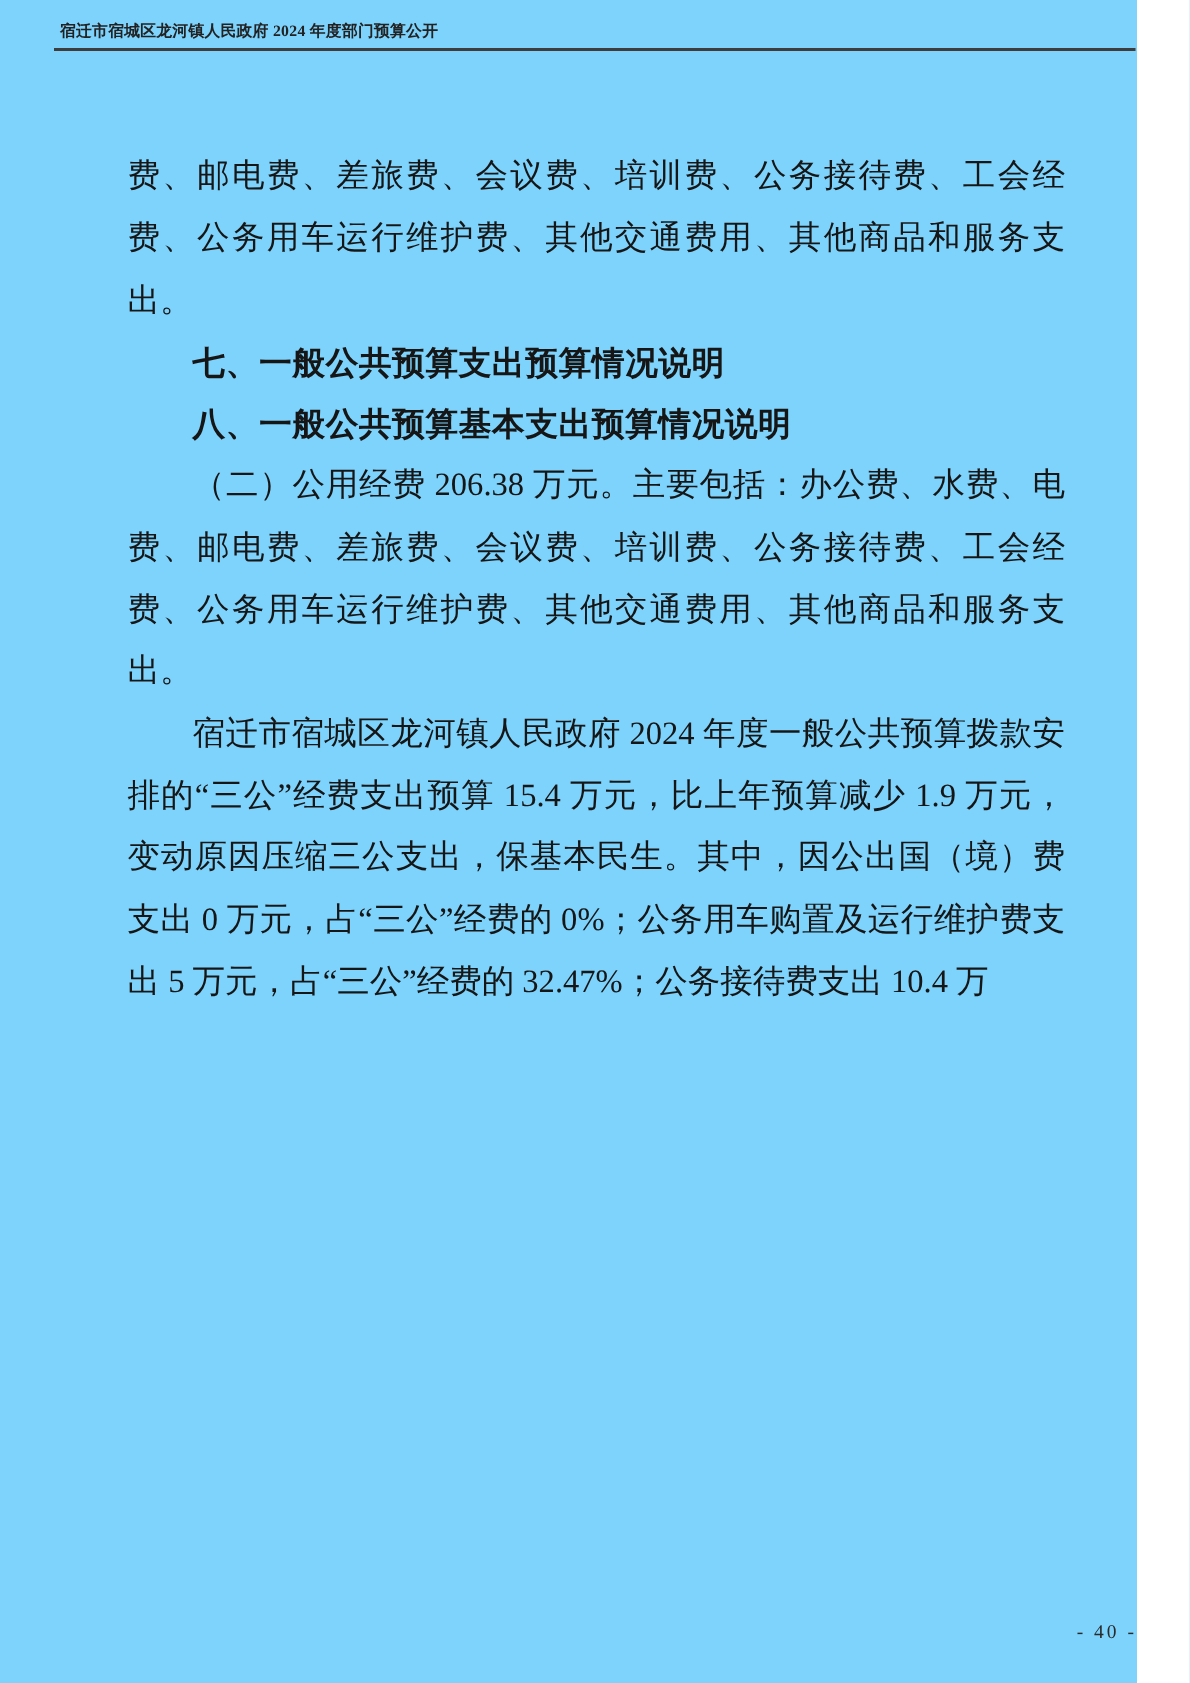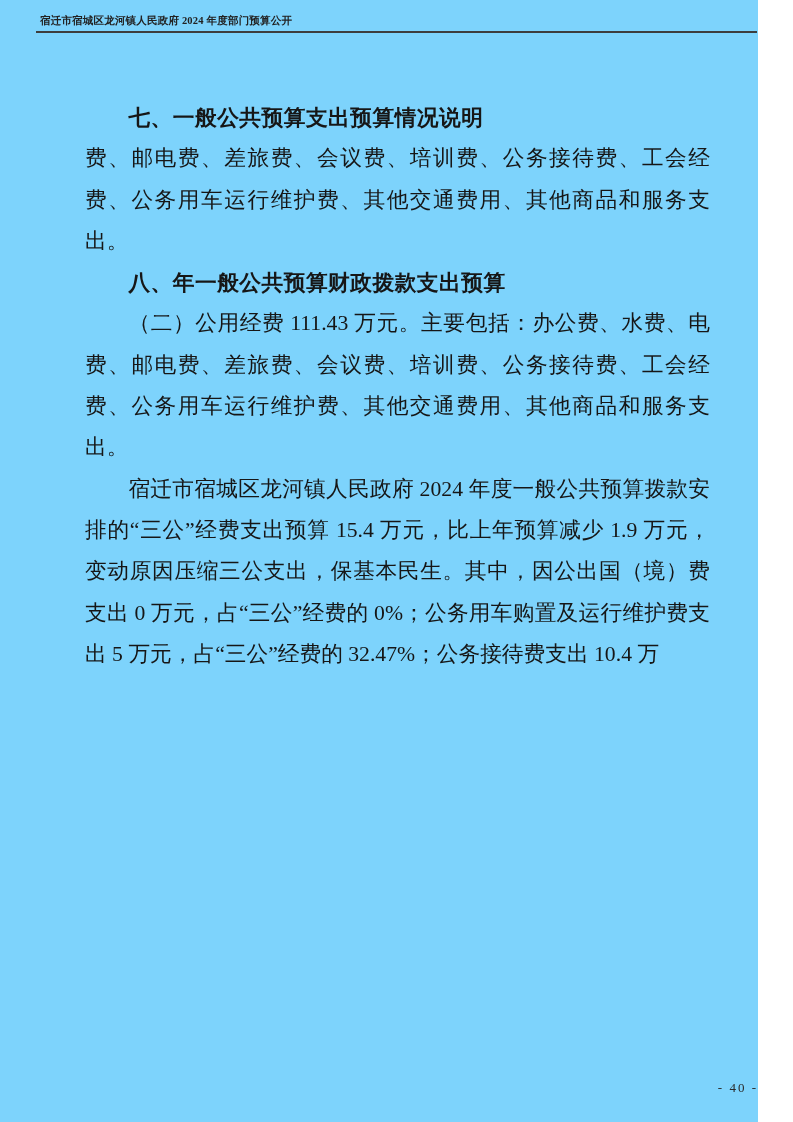--- a/index.html
+++ b/index.html
@@ -73,24 +73,24 @@
 </head>
 <body>
 
 <div class="page">
 
   <div class="header">
     <span class="header-title">宿迁市宿城区龙河镇人民政府 2024 年度部门预算公开</span>
   </div>
 
   <div class="doc-body">
+    <p class="para no-indent">费、邮电费、差旅费、会议费、培训费、公务接待费、工会经费、公务用车运行维护费、其他交通费用、其他商品和服务支出。</p>
     <p class="para heading">七、一般公共预算支出预算情况说明</p>
-    <p class="para no-indent">费、邮电费、差旅费、会议费、培训费、公务接待费、工会经费、公务用车运行维护费、其他交通费用、其他商品和服务支出。</p>
-    <p class="para heading">八、年一般公共预算财政拨款支出预算</p>
-    <p class="para">（二）公用经费 111.43 万元。主要包括：办公费、水费、电费、邮电费、差旅费、会议费、培训费、公务接待费、工会经费、公务用车运行维护费、其他交通费用、其他商品和服务支出。</p>
+    <p class="para heading">八、一般公共预算基本支出预算情况说明</p>
+    <p class="para">（二）公用经费 206.38 万元。主要包括：办公费、水费、电费、邮电费、差旅费、会议费、培训费、公务接待费、工会经费、公务用车运行维护费、其他交通费用、其他商品和服务支出。</p>
     <p class="para">宿迁市宿城区龙河镇人民政府 2024 年度一般公共预算拨款安排的“三公”经费支出预算 15.4 万元，比上年预算减少 1.9 万元，变动原因压缩三公支出，保基本民生。其中，因公出国（境）费支出 0 万元，占“三公”经费的 0%；公务用车购置及运行维护费支出 5 万元，占“三公”经费的 32.47%；公务接待费支出 10.4 万</p>
   </div>
 
   <div class="footer">
     <span>- 40 -</span>
   </div>
 
 </div>
 
 </body></html>

